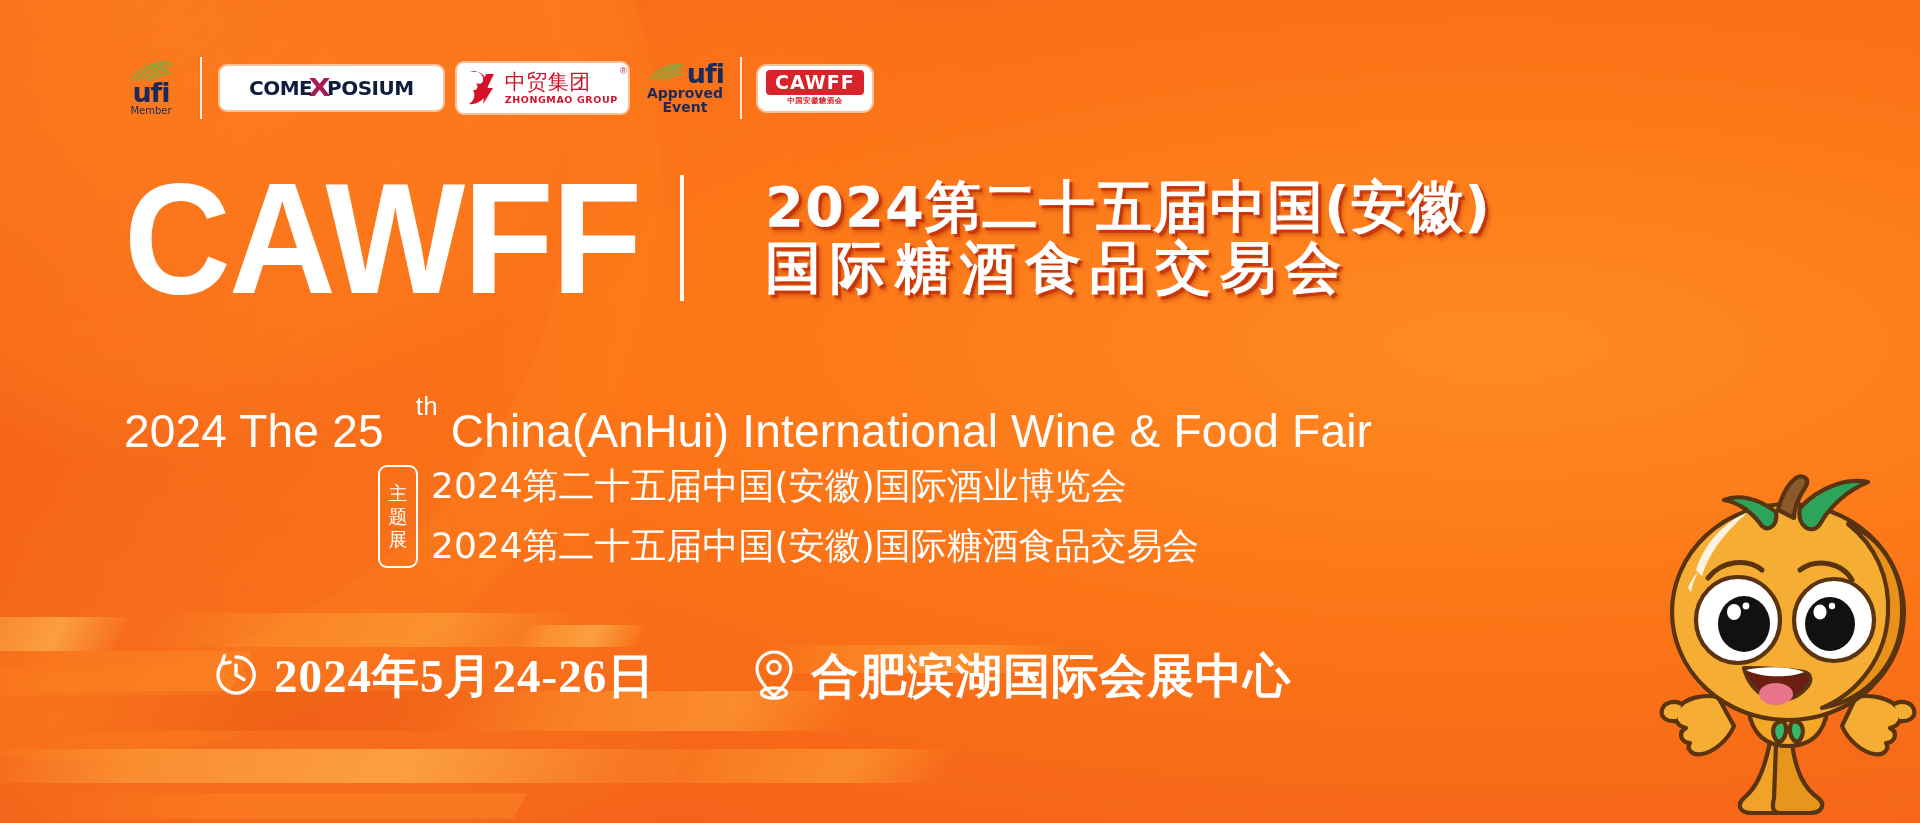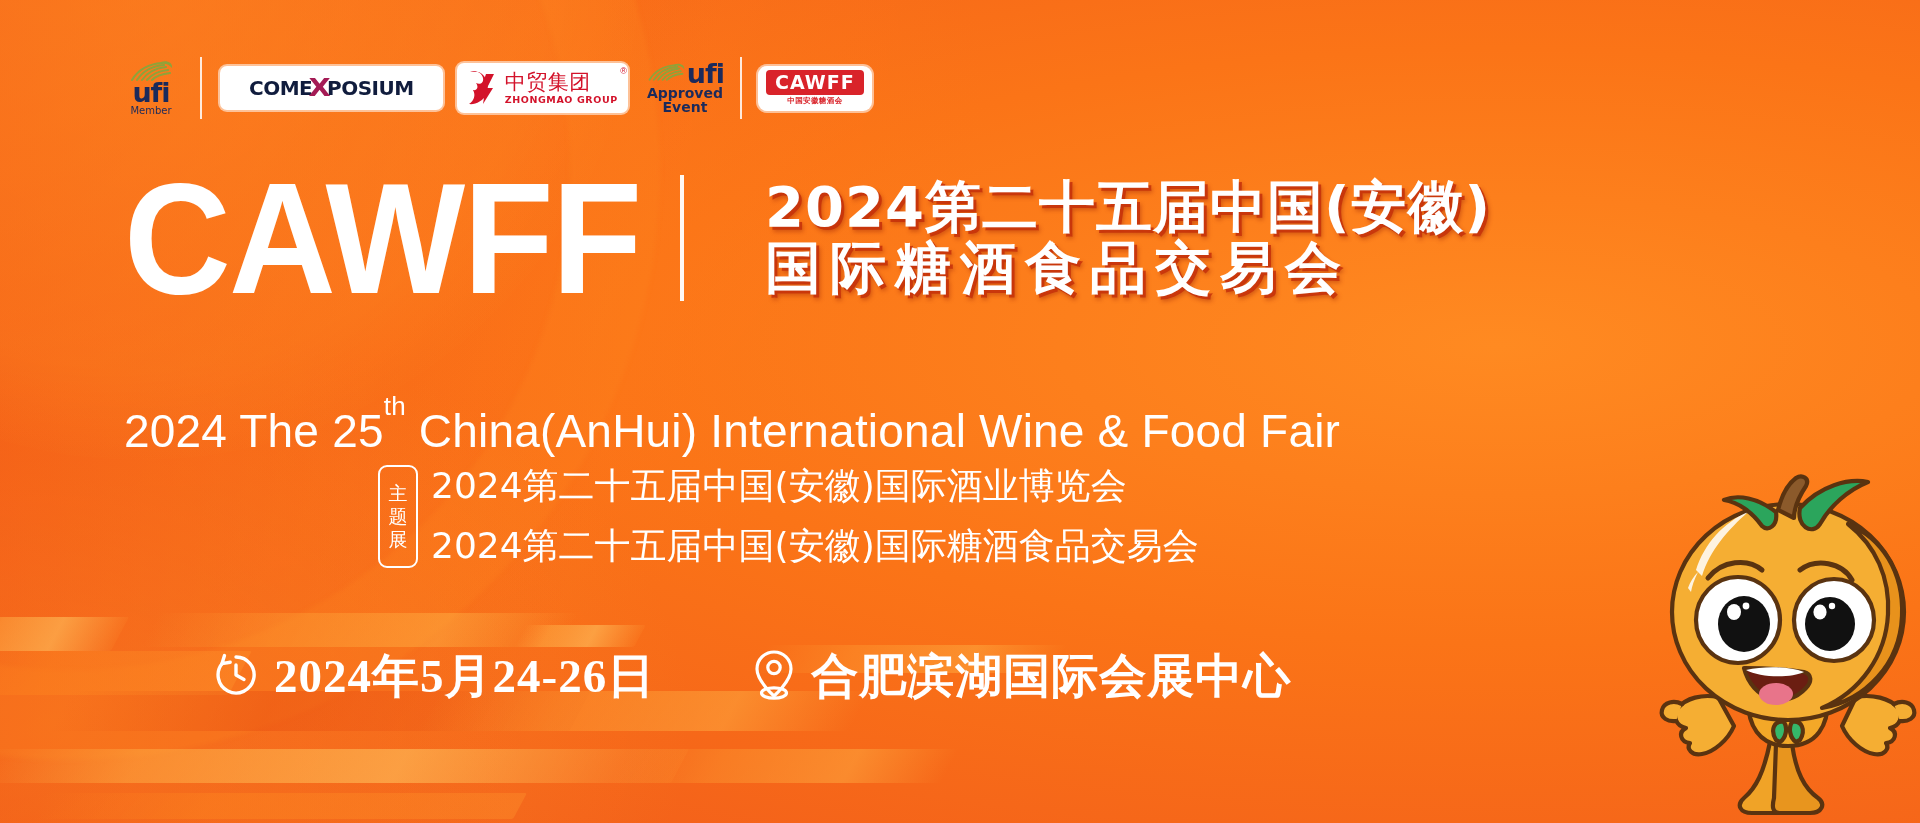--- a/index.html
+++ b/index.html
@@ -182,21 +182,21 @@
   
   #en-subtitle{
     position:absolute; left:124px; top:404px;
     font-family:"Liberation Sans", sans-serif;
     font-weight:400;
     font-size:46px;
     color:#FFFFFF;
     letter-spacing:.2px;
     white-space:nowrap;
   }
-  #en-subtitle sup{ font-size:26px; top:-.62em; position:relative;}
+  #en-subtitle sup{ font-size:26px; top:-.62em; position:relative;margin-left:32px;}
 
   
   #theme-block{
     position:absolute; left:378px; top:465px;
     display:flex; align-items:stretch; gap:13px;
   }
   .theme-tag{
     border:2.5px solid #fff; border-radius:9px;
     width:40px; min-height:86px;
     display:flex; flex-direction:column; align-items:center; justify-content:center;

